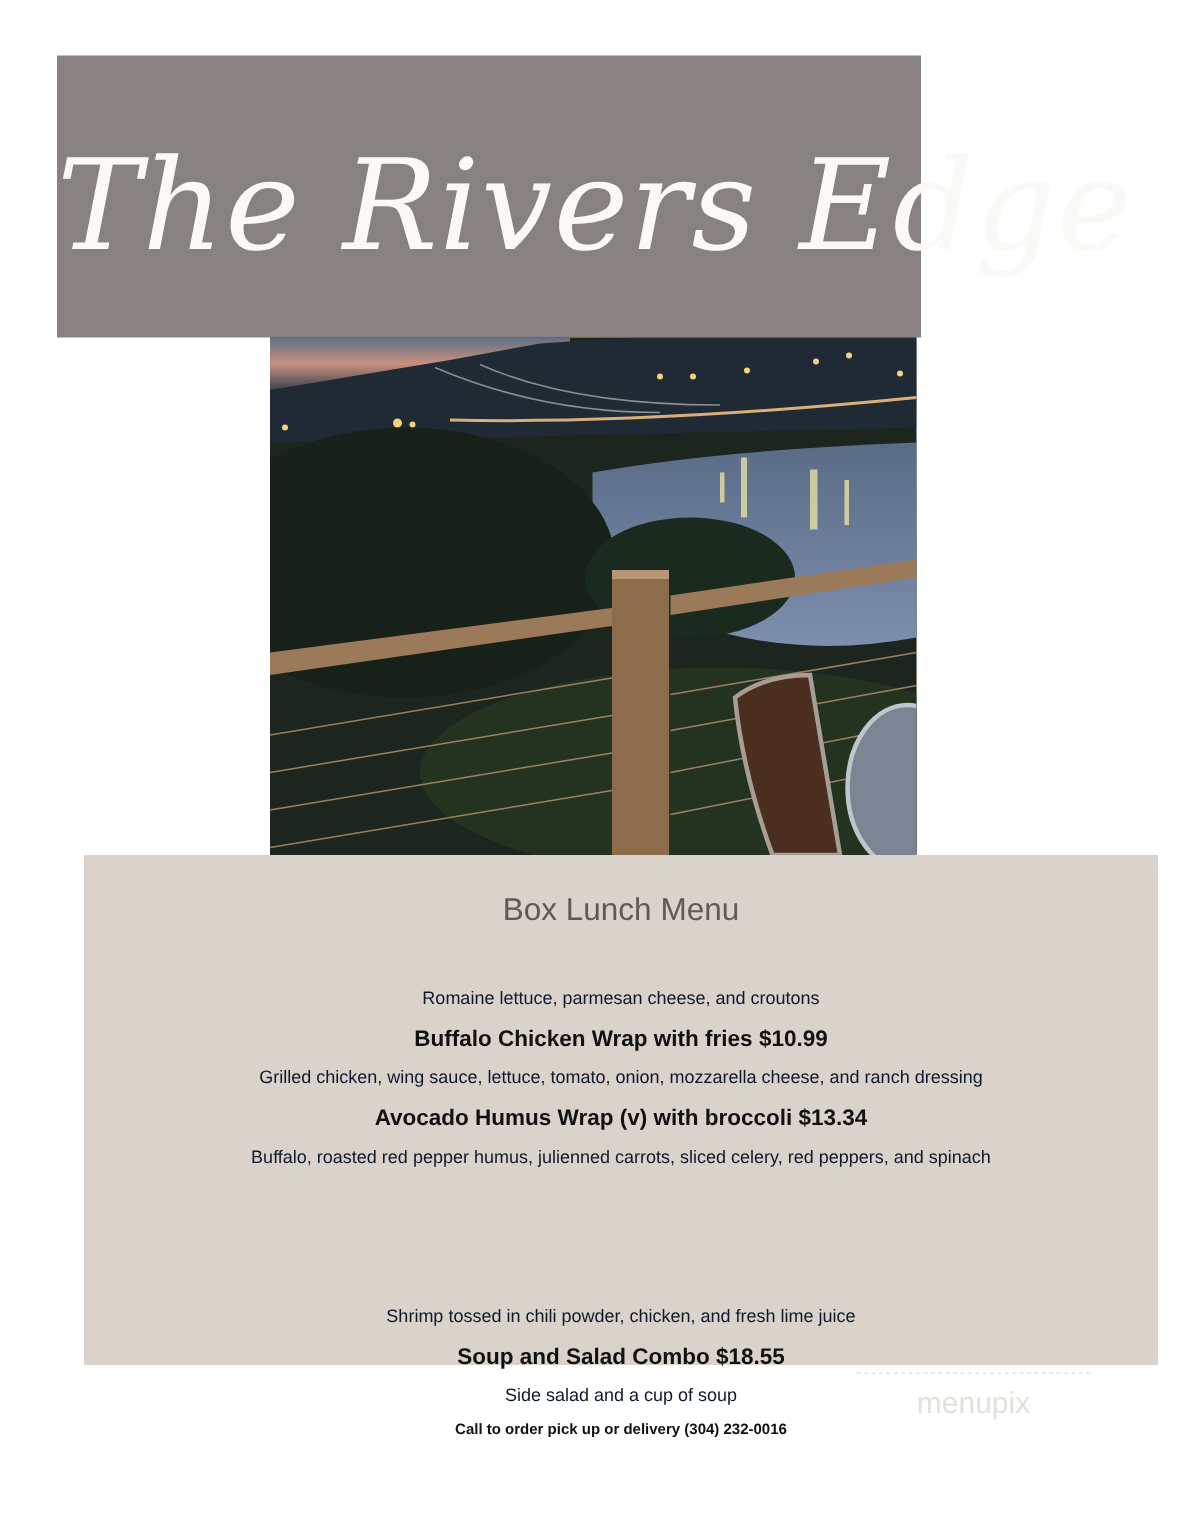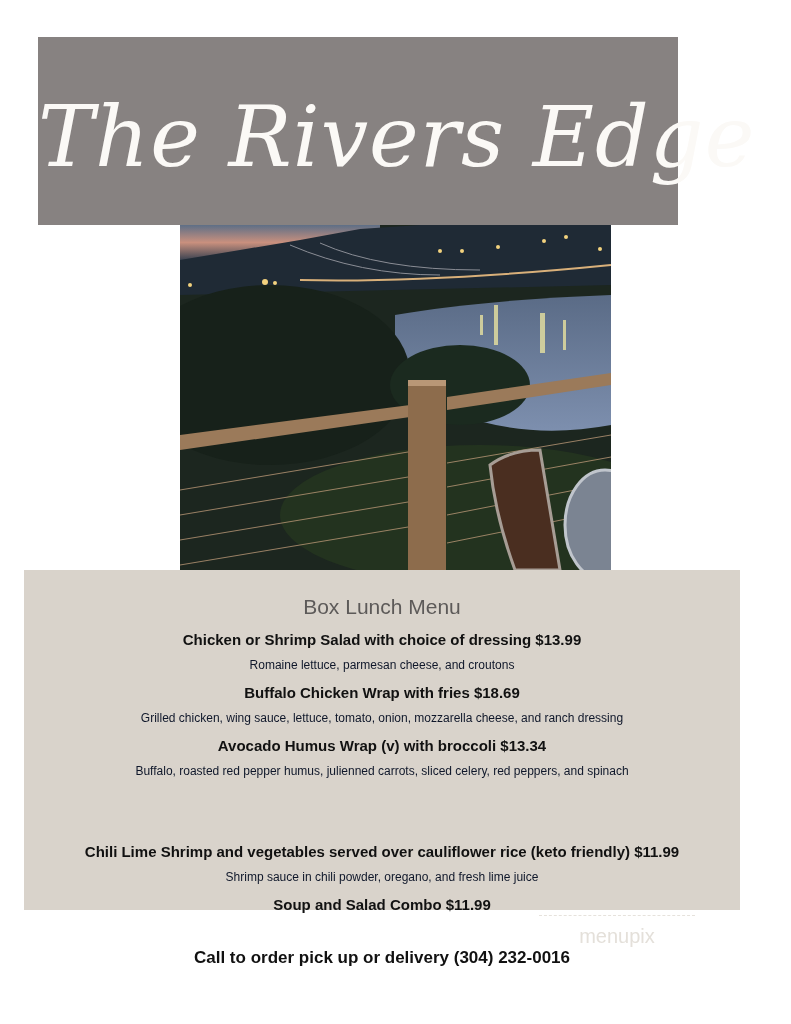--- a/index.html
+++ b/index.html
@@ -1,53 +1,53 @@
 <!DOCTYPE html>
 <html><head>
   <meta charset="utf-8">
   <style>
     html, body { margin: 0; padding: 0; }
     body {
       width: 791px; height: 1024px; background: #ffffff; position: relative; overflow: hidden;
       font-family: "Liberation Sans", sans-serif;
     }
     .header {
-      position: absolute; left: 38px; top: 37px; width: 640px; height: 188px;
+      position: absolute; left: 38px; top: 37px; width: 576px; height: 188px;
       background: #878281;
     }
     .title {
       position: absolute; left: 0; right: 0; top: 58px; text-align: center;
       font-family: "DejaVu Serif", serif; font-style: italic; font-weight: normal;
       font-size: 84px; color: #fbf9f6; letter-spacing: 1px; line-height: 1;
       white-space: nowrap;
     }
     .photo {
       position: absolute; left: 180px; top: 225px; width: 431px; height: 345px;
       overflow: hidden;
       background: linear-gradient(180deg, #1d2531 0%, #2a3340 20%, #1b2520 40%, #1c2a1e 100%);
     }
     .photo svg { display: block; width: 100%; height: 100%; }
     .menu {
-      position: absolute; left: 24px; top: 570px; width: 716px; height: 340px;
+      position: absolute; left: 56px; top: 570px; width: 716px; height: 340px;
       background: #d9d3cb;
       text-align: center;
     }
     .menu-title {
       position: absolute; left: 0; right: 0; top: 25px;
       font-size: 21px; color: #5d5a59; font-weight: normal;
     }
     .item-name {
       position: absolute; left: 0; right: 0; font-size: 15px; font-weight: bold; color: #111;
       white-space: nowrap;
     }
     .item-desc {
       position: absolute; left: 0; right: 0; font-size: 12px; color: #0f172a; white-space: nowrap;
     }
     .call {
-      position: absolute; left: 0; right: 0; top: 378px; font-size: 17px; font-weight: bold; color: #111;
+      position: absolute; left: 0; right: 0; top: 378px; font-size: 10px; font-weight: bold; color: #111;
     }
     .watermark {
       position: absolute; left: 515px; top: 345px; width: 156px; height: 40px;
       border-top: 1px dashed #e6e2dc; font-size: 20px; color: #e4e0da; text-align: center; line-height: 40px;
     }
   </style>
 </head>
 <body>
 
 <div class="header">
@@ -109,31 +109,30 @@
     <rect x="228" y="155" width="38" height="190" fill="#8d6c4c"></rect>
     <rect x="228" y="155" width="38" height="6" fill="#b99776"></rect>
     <path d="M310 240 Q330 225 360 225 L380 345 L335 345 Q315 290 310 240 Z" fill="#4a2e20" stroke="#a79d95" stroke-width="3"></path>
     <ellipse cx="425" cy="300" rx="40" ry="55" fill="#7b8492" stroke="#c0c5cc" stroke-width="3"></ellipse>
   </svg>
 </div>
 
 <div class="menu">
   <div class="menu-title">Box Lunch Menu</div>
 
-  <div class="item-name" style="top:61px">Chicken or Shrimp Salad with choice of dressing  $13.99</div>
   <div class="item-desc" style="top:88px">Romaine lettuce, parmesan cheese, and croutons</div>
 
-  <div class="item-name" style="top:114px">Buffalo Chicken Wrap with fries $18.69</div>
+  <div class="item-name" style="top:114px">Buffalo Chicken Wrap with fries $10.99</div>
   <div class="item-desc" style="top:141px">Grilled chicken, wing sauce, lettuce, tomato, onion, mozzarella cheese, and ranch dressing</div>
 
   <div class="item-name" style="top:167px">Avocado Humus Wrap (v) with broccoli $13.34</div>
   <div class="item-desc" style="top:194px">Buffalo, roasted red pepper humus, julienned carrots, sliced celery, red peppers, and spinach</div>
 
 
-  <div class="item-name" style="top:273px">Chili Lime Shrimp and vegetables served over cauliflower rice (keto friendly) $11.99</div>
-  <div class="item-desc" style="top:300px">Shrimp sauce in chili powder, oregano, and fresh lime juice</div>
+  <div class="item-desc" style="top:300px">Shrimp tossed in chili powder, chicken, and fresh lime juice</div>
 
-  <div class="item-name" style="top:326px">Soup and Salad Combo $11.99</div>
+  <div class="item-name" style="top:326px">Soup and Salad Combo $18.55</div>
+  <div class="item-desc" style="top:353px">Side salad and a cup of soup</div>
 
   <div class="watermark">menupix</div>
 
   <div class="call">Call to order pick up or delivery (304) 232-0016</div>
 </div>
 
 </body></html>

